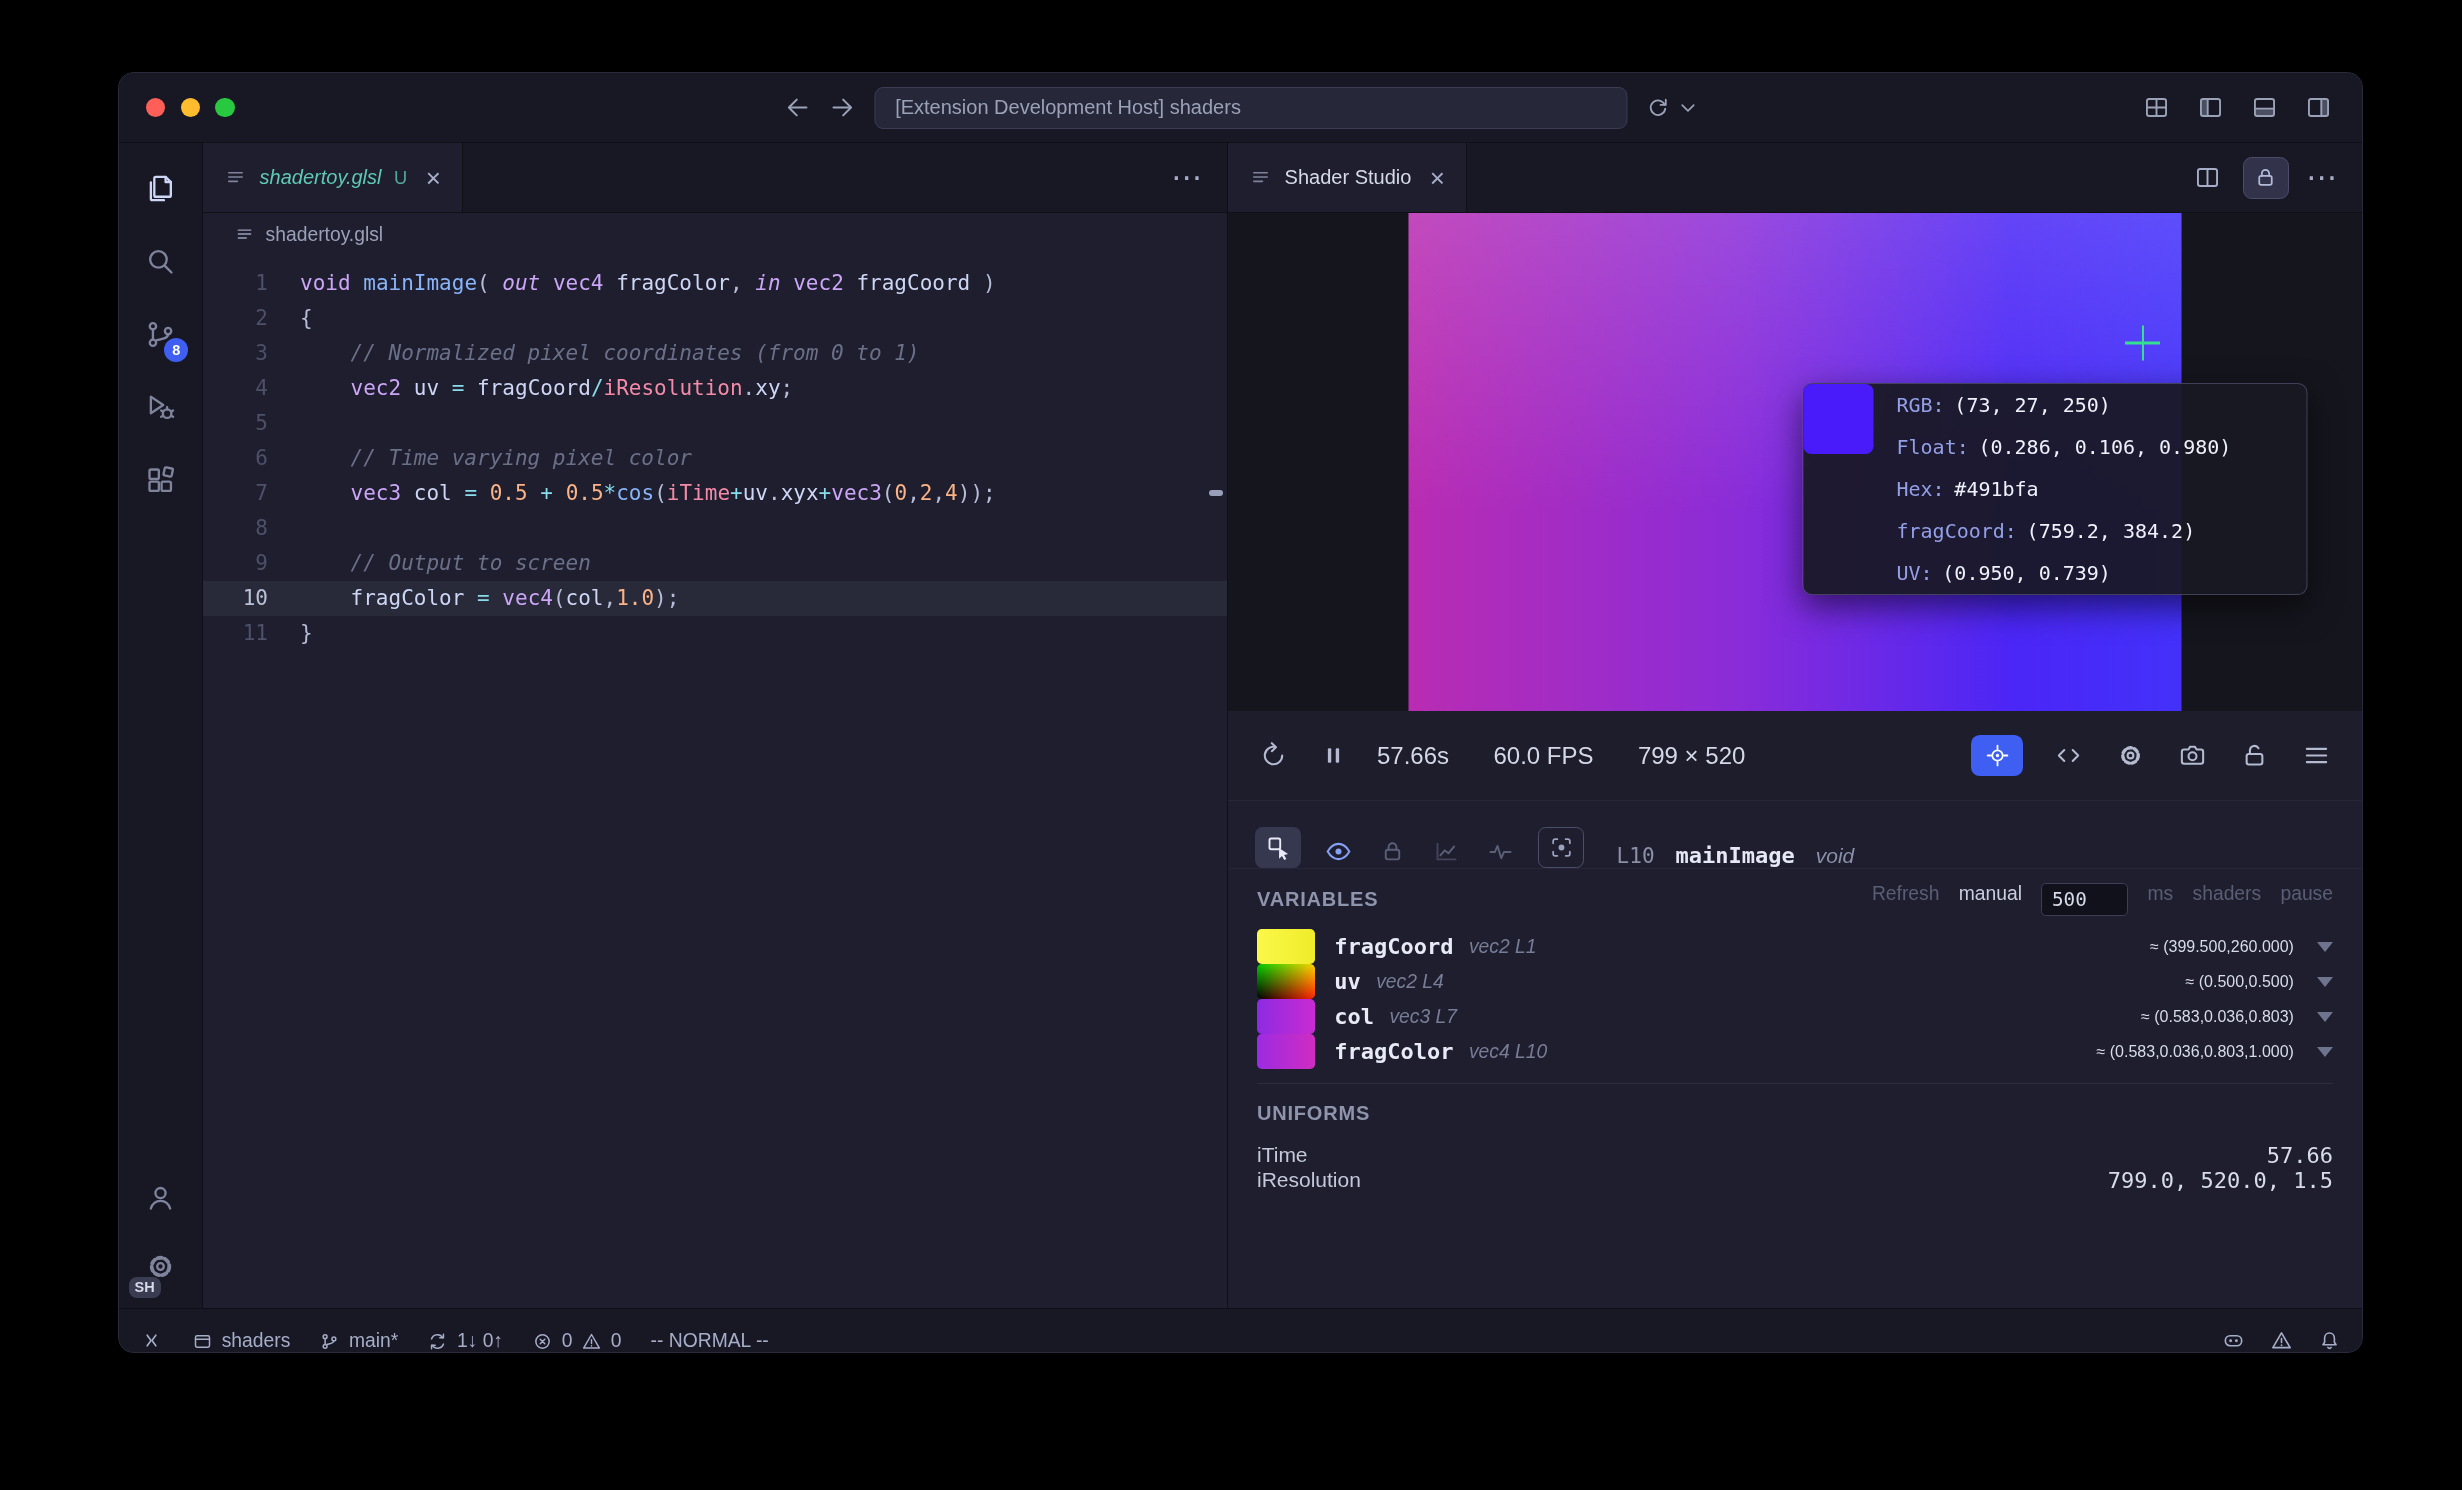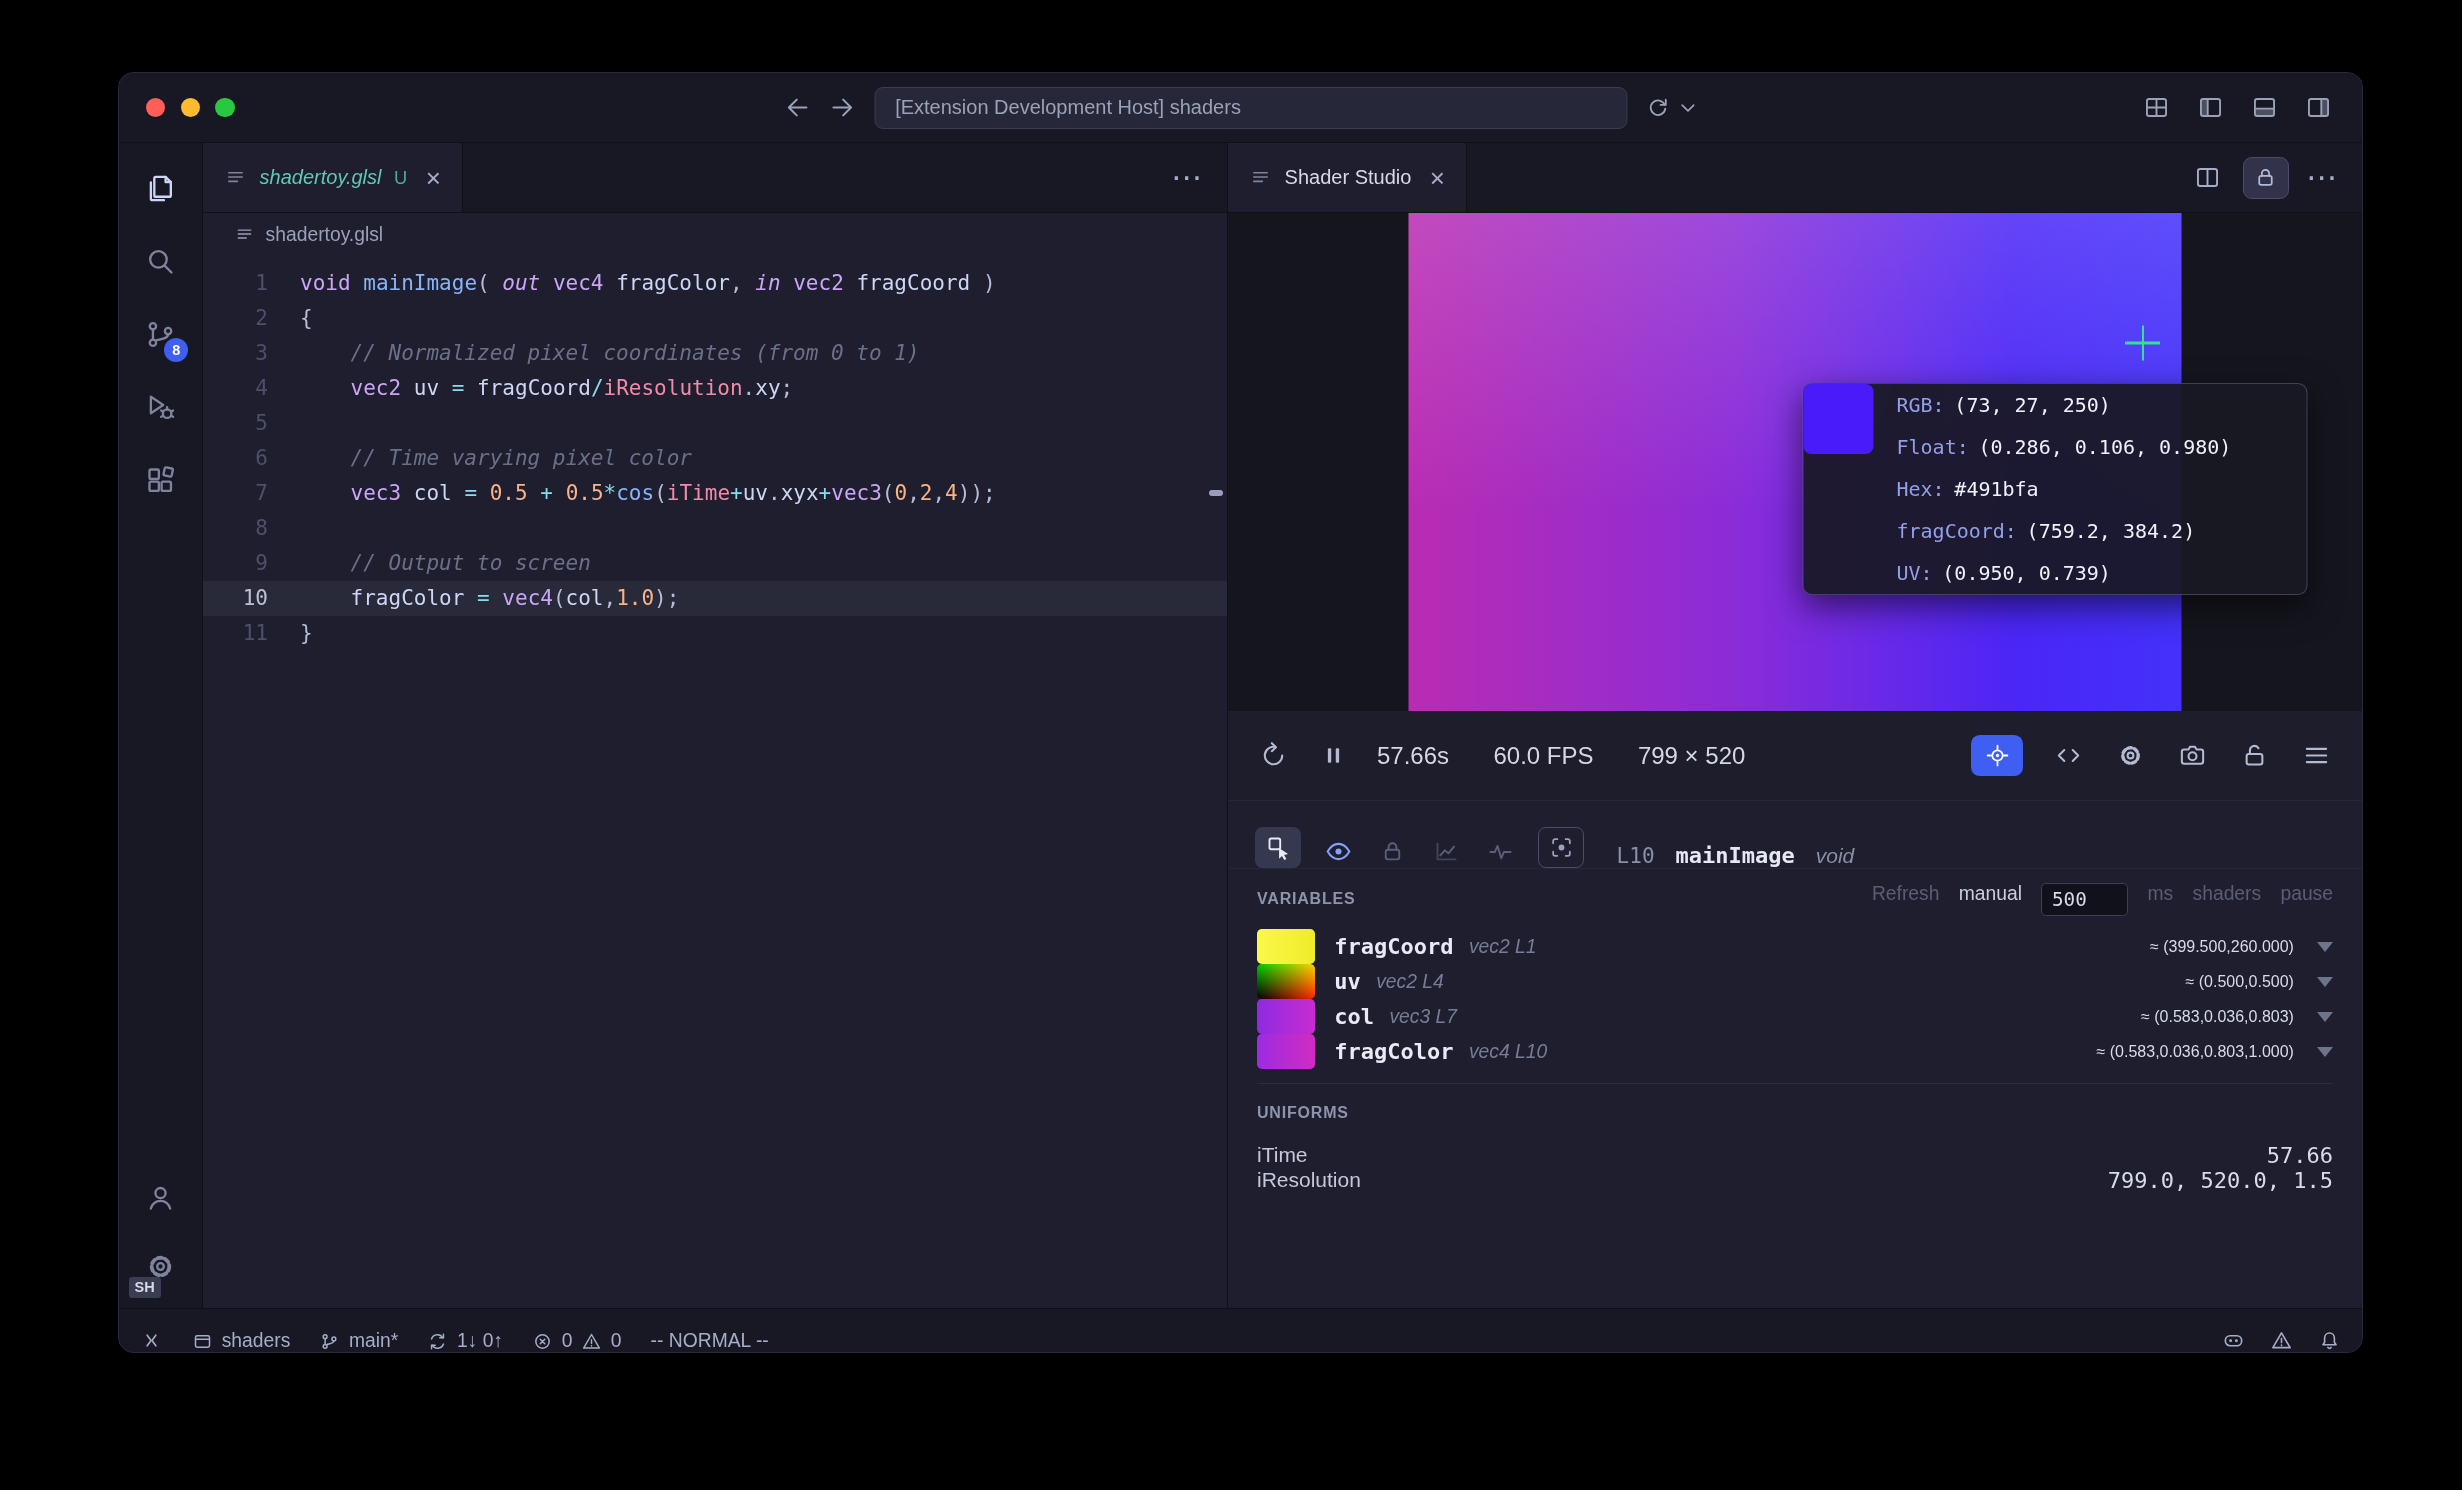--- a/index.html
+++ b/index.html
@@ -30,21 +30,21 @@
   .main{flex:1;display:flex;min-height:0}
 
   
   .activitybar{flex:0 0 84px;background:#181825;border-right:1px solid #0f0f17;display:flex;flex-direction:column;align-items:center;padding:23px 0 19.3px;gap:29px}
   .ab-icon{width:44px;height:44px;display:flex;align-items:center;justify-content:center;position:relative;color:#7f849c}
   .ab-icon.active{color:#cdd6f4}
   .ab-bottom{margin-top:auto;display:flex;flex-direction:column;align-items:center;gap:25px}
   .badge{position:absolute;right:-5.8px;bottom:-5.8px;background:var(--accent);color:#fff;font-size:14.5px;font-weight:700;
     min-width:24px;height:24px;border-radius:12.6px;display:flex;align-items:center;justify-content:center;padding:0 3.9px}
   .profile-badge{position:absolute;left:-9.7px;bottom:-9.7px;background:#3a3c52;color:#d7dbe9;font-size:14.5px;font-weight:700;
-    padding:1.9px 5.8px;border-radius:3px;line-height:1.2}
+    padding:1.9px 5.8px;border-radius:8px;line-height:1.2}
 
   
   .tabbar{flex:0 0 70px;height:70px;background:#181825;display:flex;align-items:stretch;border-bottom:1px solid #0f0f17}
   .tab{display:flex;align-items:center;gap:12.6px;padding:0 21px;background:#1e1e2e;border-right:1px solid #0f0f17;font-size:20px}
   .tab-file-icon{color:#7f849c}
   .tab-label-italic{font-style:italic;color:var(--file-teal)}
   .tab-label{color:#d6dae8}
   .git-u{color:var(--file-teal);opacity:.8;font-size:18.3px}
   .tab-close{color:#a6adc8;font-size:26px;margin-left:5.8px;line-height:1}
   .bar-actions{margin-left:auto;display:flex;align-items:center;gap:17.4px;padding-right:25px;color:#a6adc8}
@@ -100,21 +100,21 @@
   .d-icon{color:#5a5f78;width:33px;height:33px;display:flex;align-items:center;justify-content:center}
   .d-icon.eye{color:#84a0f5}
   .d-target-box{width:46px;height:41px;border:1.9px solid #4a4e68;border-radius:7.7px;display:flex;align-items:center;justify-content:center;color:#9aa2c0}
   .d-loc{margin-left:11.6px;font-family:"DejaVu Sans Mono",monospace;font-size:21px;color:#8a90a8}
   .d-fn{font-family:"DejaVu Sans Mono",monospace;font-size:22px;font-weight:700;color:#e6e9f5}
   .d-type{font-style:italic;color:#8a90a8;font-size:21px}
 
   
   .inspector{flex:1;display:flex;flex-direction:column;padding:0 29px;overflow:hidden}
   .sec-head{flex:0 0 60px;display:flex;align-items:center}
-  .sec-title{font-size:16px;font-weight:700;letter-spacing:0.8px;color:#8e94ac}
+  .sec-title{font-size:20px;font-weight:700;letter-spacing:0.8px;color:#8e94ac}
   .var-controls{margin-left:auto;display:flex;align-items:flex-start;gap:19.3px;font-size:19.3px}
   .vc-dim{color:#5a5e74}
   .vc-active{color:#c9cede}
   .vc-input{width:87px;height:33px;background:#11111c;border:1px solid #3c3e56;border-radius:4.8px;color:#d6dae8;
     font-size:19.3px;padding:0 9.7px;font-family:"DejaVu Sans Mono",monospace;outline:none}
   .var-row{flex:0 0 54px;display:flex;align-items:center;gap:15.4px}
   .swatch{flex:0 0 58px;width:58px;height:35px;border-radius:4.8px}
   .var-name{font-family:"DejaVu Sans Mono",monospace;font-weight:700;font-size:22px;color:#e8ebf6;margin-left:3.9px}
   .var-type{font-style:italic;color:#777d96;font-size:19.3px}
   .var-val{margin-left:auto;font-family:Liberation Sans, sans-serif;font-size:16px;color:#d8dce9;white-space:pre}

